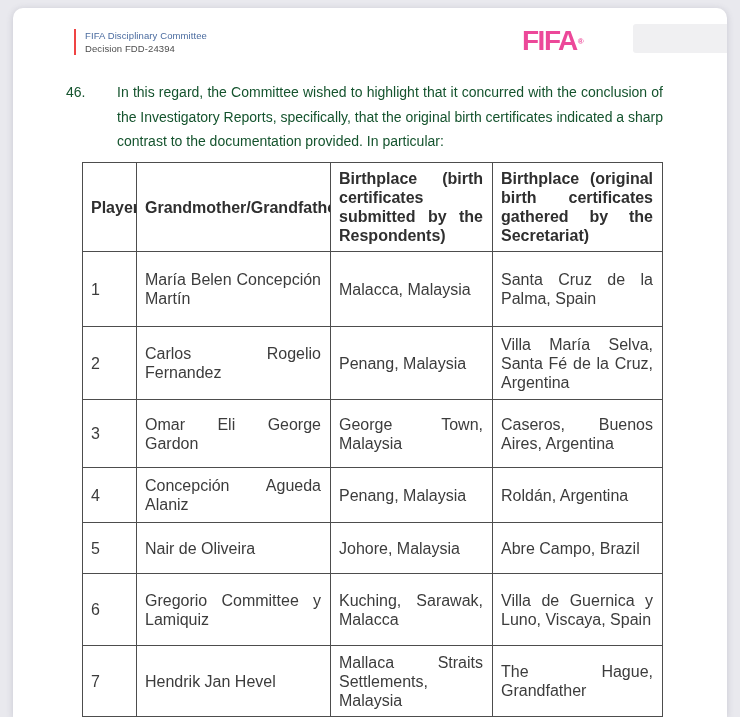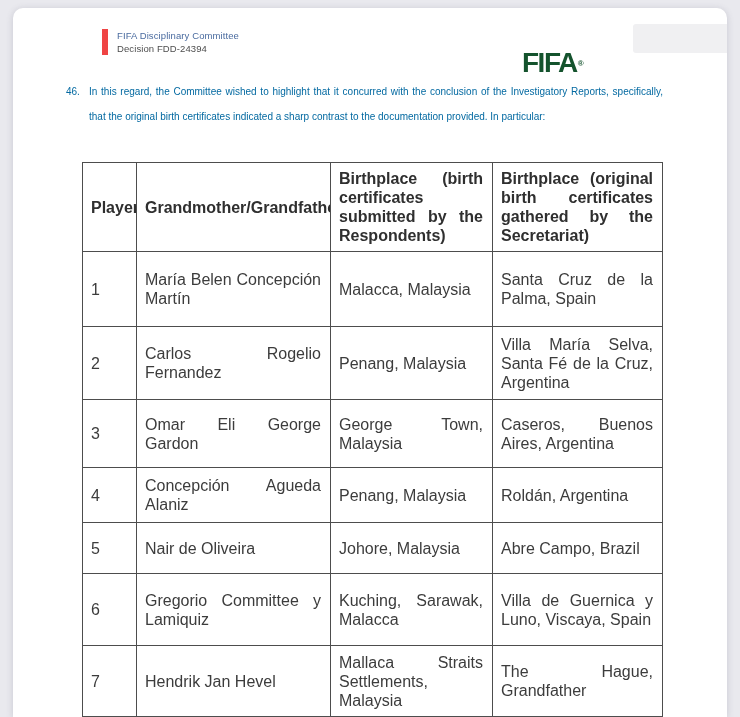--- a/index.html
+++ b/index.html
@@ -16,37 +16,35 @@
     width: 714px; height: 709px;
     background: #ffffff;
     border-radius: 10px 10px 0 0;
     box-shadow: 0 1px 7px rgba(70,70,95,0.20);
   }
 
   
   .header-meta {
     position: absolute;
     left: 61px; top: 21px;
-    border-left: 6px solid #ef4444;
+    border-left: 2px solid #ef4444;
     padding-left: 9px;
-    margin-left: 28px;
   }
   .meta-line { font-size: 9.5px; line-height: 13px; letter-spacing: 0.1px; }
   .meta-line.committee { color: #4a6b9f; }
   .meta-line.decision  { color: #4d4d4d; }
 
   .logo {
     position: absolute;
     left: 509px; top: 17px;
     font-size: 28px;
     font-weight: bold;
     letter-spacing: -1.5px;
-    color: #14532d;
-    line-height: 40px;
-    margin-top: 18px;
+    color: #ec4899;
+    line-height: 32px;
   }
   .logo .reg {
     font-size: 8px;
     font-weight: bold;
     vertical-align: top;
     letter-spacing: 0;
     position: relative; top: 1px; left: 1px;
   }
   .redacted {
     position: absolute;
@@ -55,23 +53,24 @@
     background: #f0f0f2;
     border-radius: 3px 0 0 3px;
   }
 
   
   .para {
     position: absolute;
     left: 53px; top: 72px;
     width: 597px;
     display: flex;
-    font-size: 10px;
+    font-size: 14px;
     line-height: 24.5px;
-    color: #0369a1;
+    color: #14532d;
+    gap: 28px;
   }
   .para-num { width: 23px; flex-shrink: 0; }
   .para-text { flex: 1; text-align: justify; }
 
   
   table.players-table {
     position: absolute;
     left: 69px; top: 154px;
     width: 580px;
     border-collapse: collapse;

